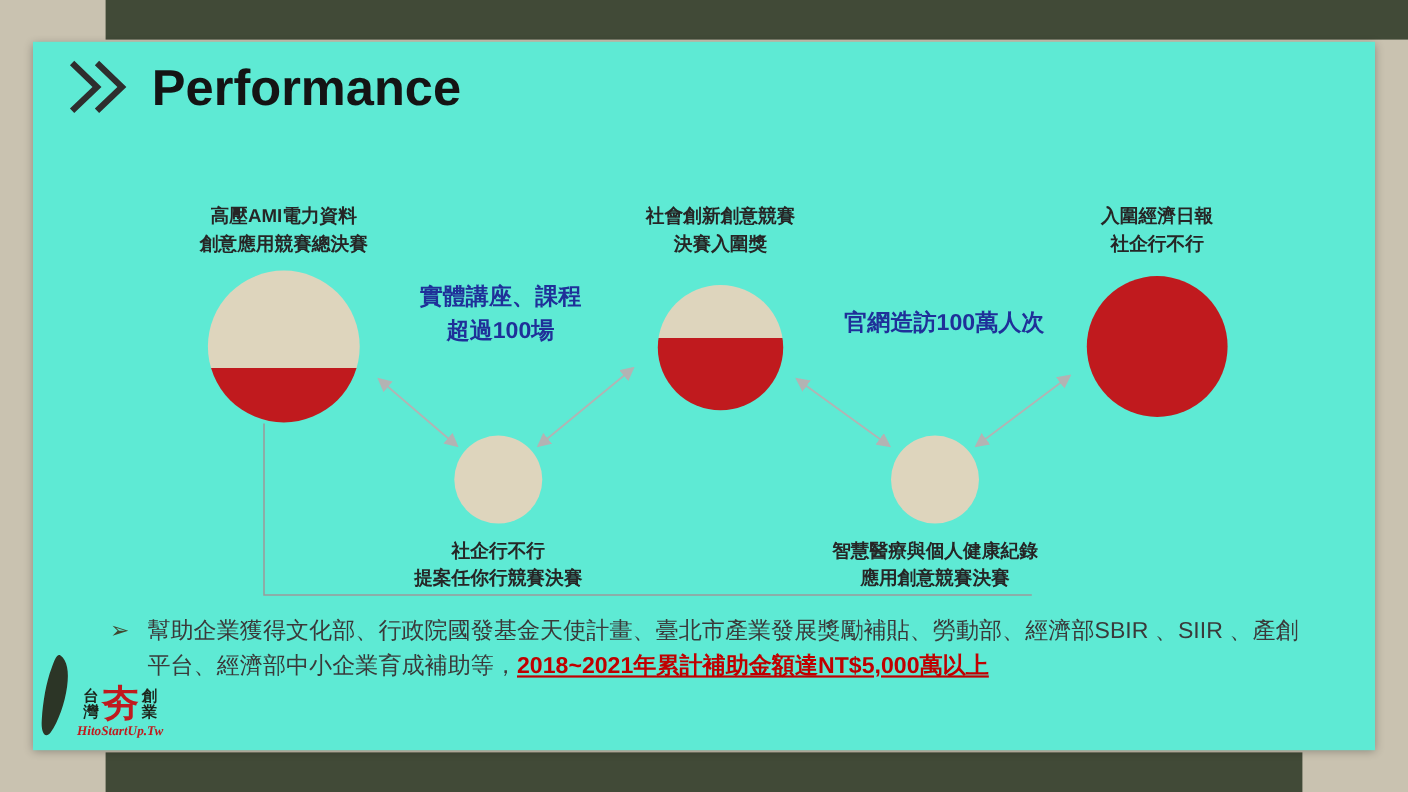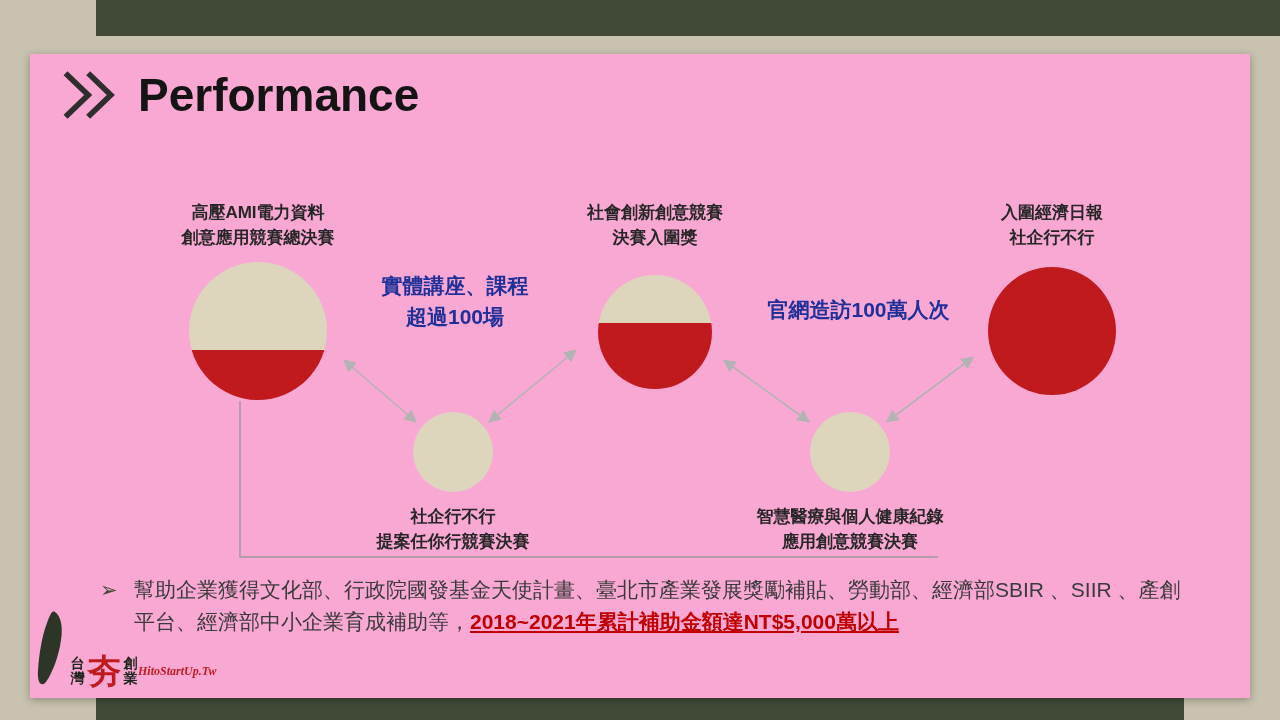--- a/index.html
+++ b/index.html
@@ -7,22 +7,22 @@
   body {
     position:relative;
     background:#c9c2b0;
     font-family:"Liberation Sans","DejaVu Sans",sans-serif;
     overflow:hidden;
   }
   .bar-top    { position:absolute; left:96px; top:0;     width:1184px; height:36px; background:#414a37; }
   .bar-bottom { position:absolute; left:96px; top:684px; width:1088px; height:36px; background:#414a37; }
 
   .slide {
-    position:absolute; left:30px; top:54px; width:1220px; height:644px;
-    background:#f9a8d4; box-shadow:0 2px 8px rgba(0,0,0,.3);
+    position:absolute; left:30px; top:38px; width:1220px; height:644px;
+    background:#5eead4; box-shadow:0 2px 8px rgba(0,0,0,.3);
   }
 
   .title-row { position:absolute; left:28px; top:14px; display:flex; align-items:center; gap:14px; }
   .chevron-icon { width:66px; height:54px; }
   .page-title { font-size:46px; font-weight:800; color:#141414; letter-spacing:0; }
 
   .top-label, .bottom-label {
     position:absolute; width:300px; text-align:center;
     font-size:17px; font-weight:700; color:#262626; line-height:25px;
   }
@@ -55,21 +55,21 @@
   .footer-note {
     position:absolute; left:70px; top:520px; width:1090px;
     font-size:21px; line-height:32px; color:#3a3a3a; font-weight:500;
     padding-left:34px;
   }
   .footer-bullet { position:absolute; left:0; top:0; color:#40482f; font-size:21px; }
   .footer-highlight { color:#c00000; text-decoration:underline; font-weight:700; }
 
   .logo { position:absolute; left:6px; top:556px; display:flex; align-items:flex-end; gap:4px; }
   .taiwan-icon { width:30px; height:82px; }
-  .logo-text { display:flex; flex-direction:row; align-items:center; padding-bottom:4px; }
+  .logo-text { display:flex; flex-direction:column; align-items:center; padding-bottom:4px; }
   .logo-row { display:flex; align-items:center; gap:2px; }
   .logo-small {
     display:inline-block; width:15px; font-size:14px; line-height:15px;
     font-weight:700; color:#1d251b; word-break:break-all; text-align:center;
   }
   .logo-big { font-size:34px; font-weight:800; color:#c01a1e; line-height:34px; }
   .logo-sub {
     font-family:"Liberation Serif","DejaVu Serif",serif;
     font-style:italic; font-weight:700; font-size:12px; color:#c01a1e; white-space:nowrap;
   }

